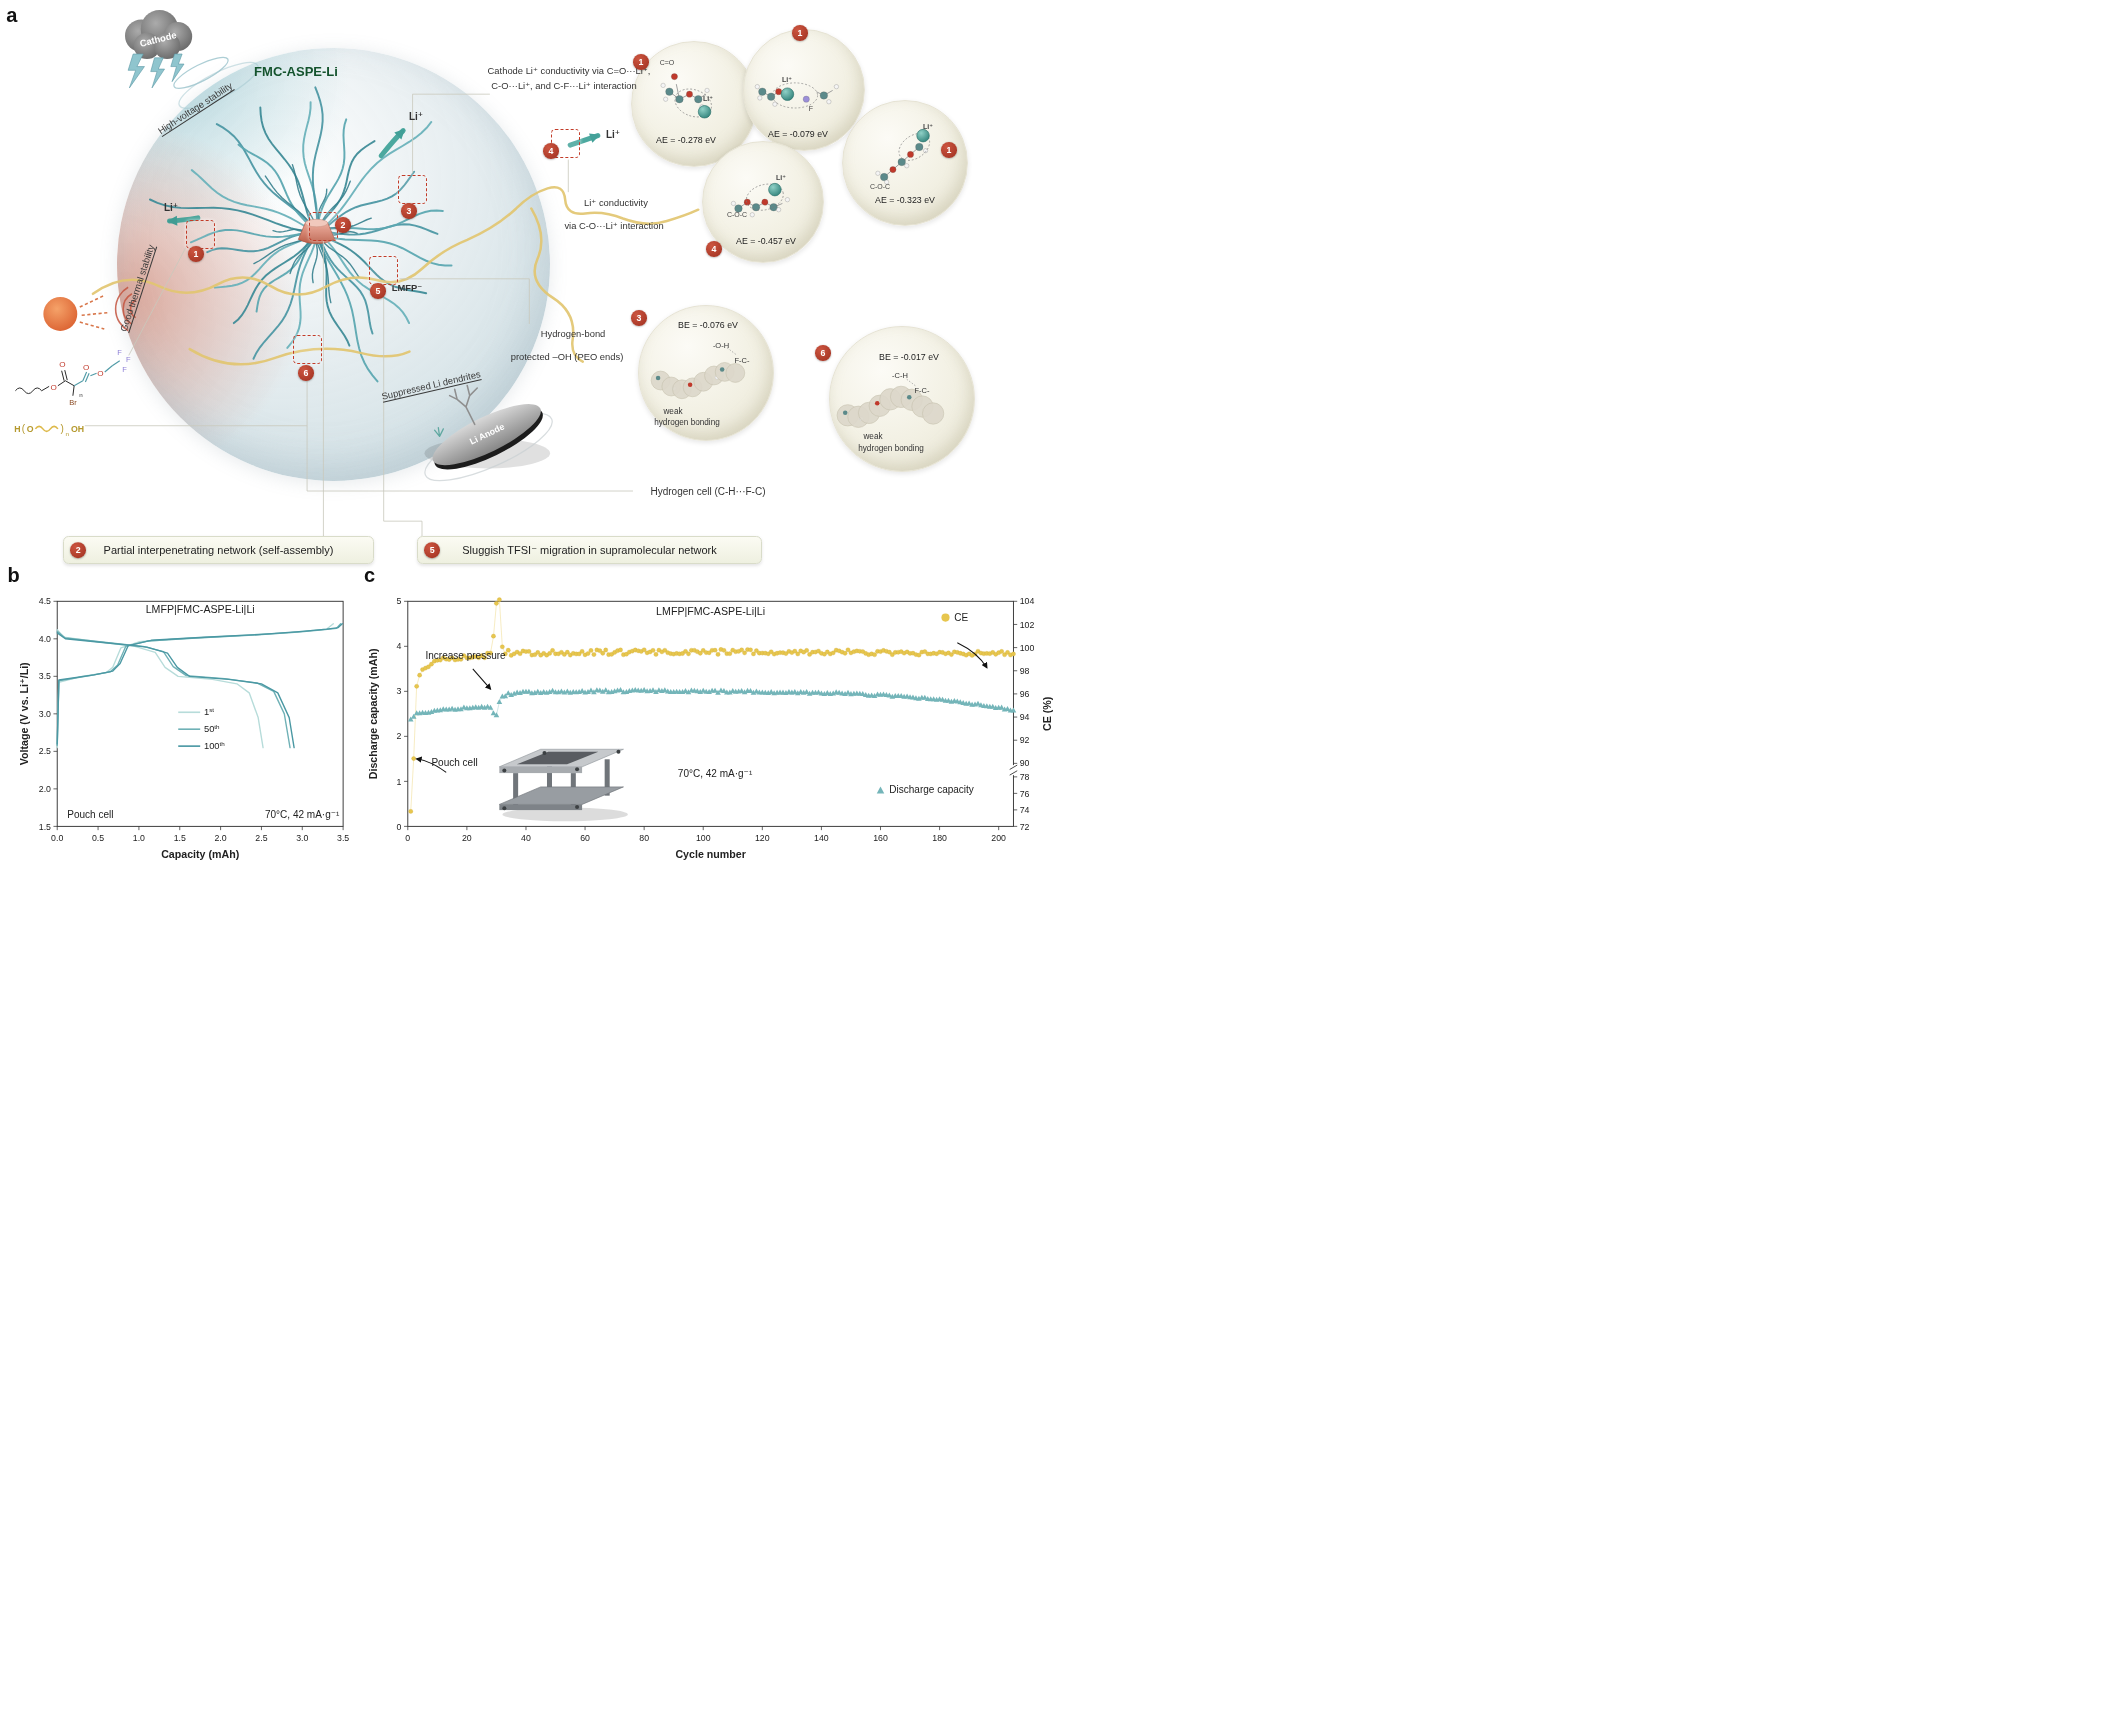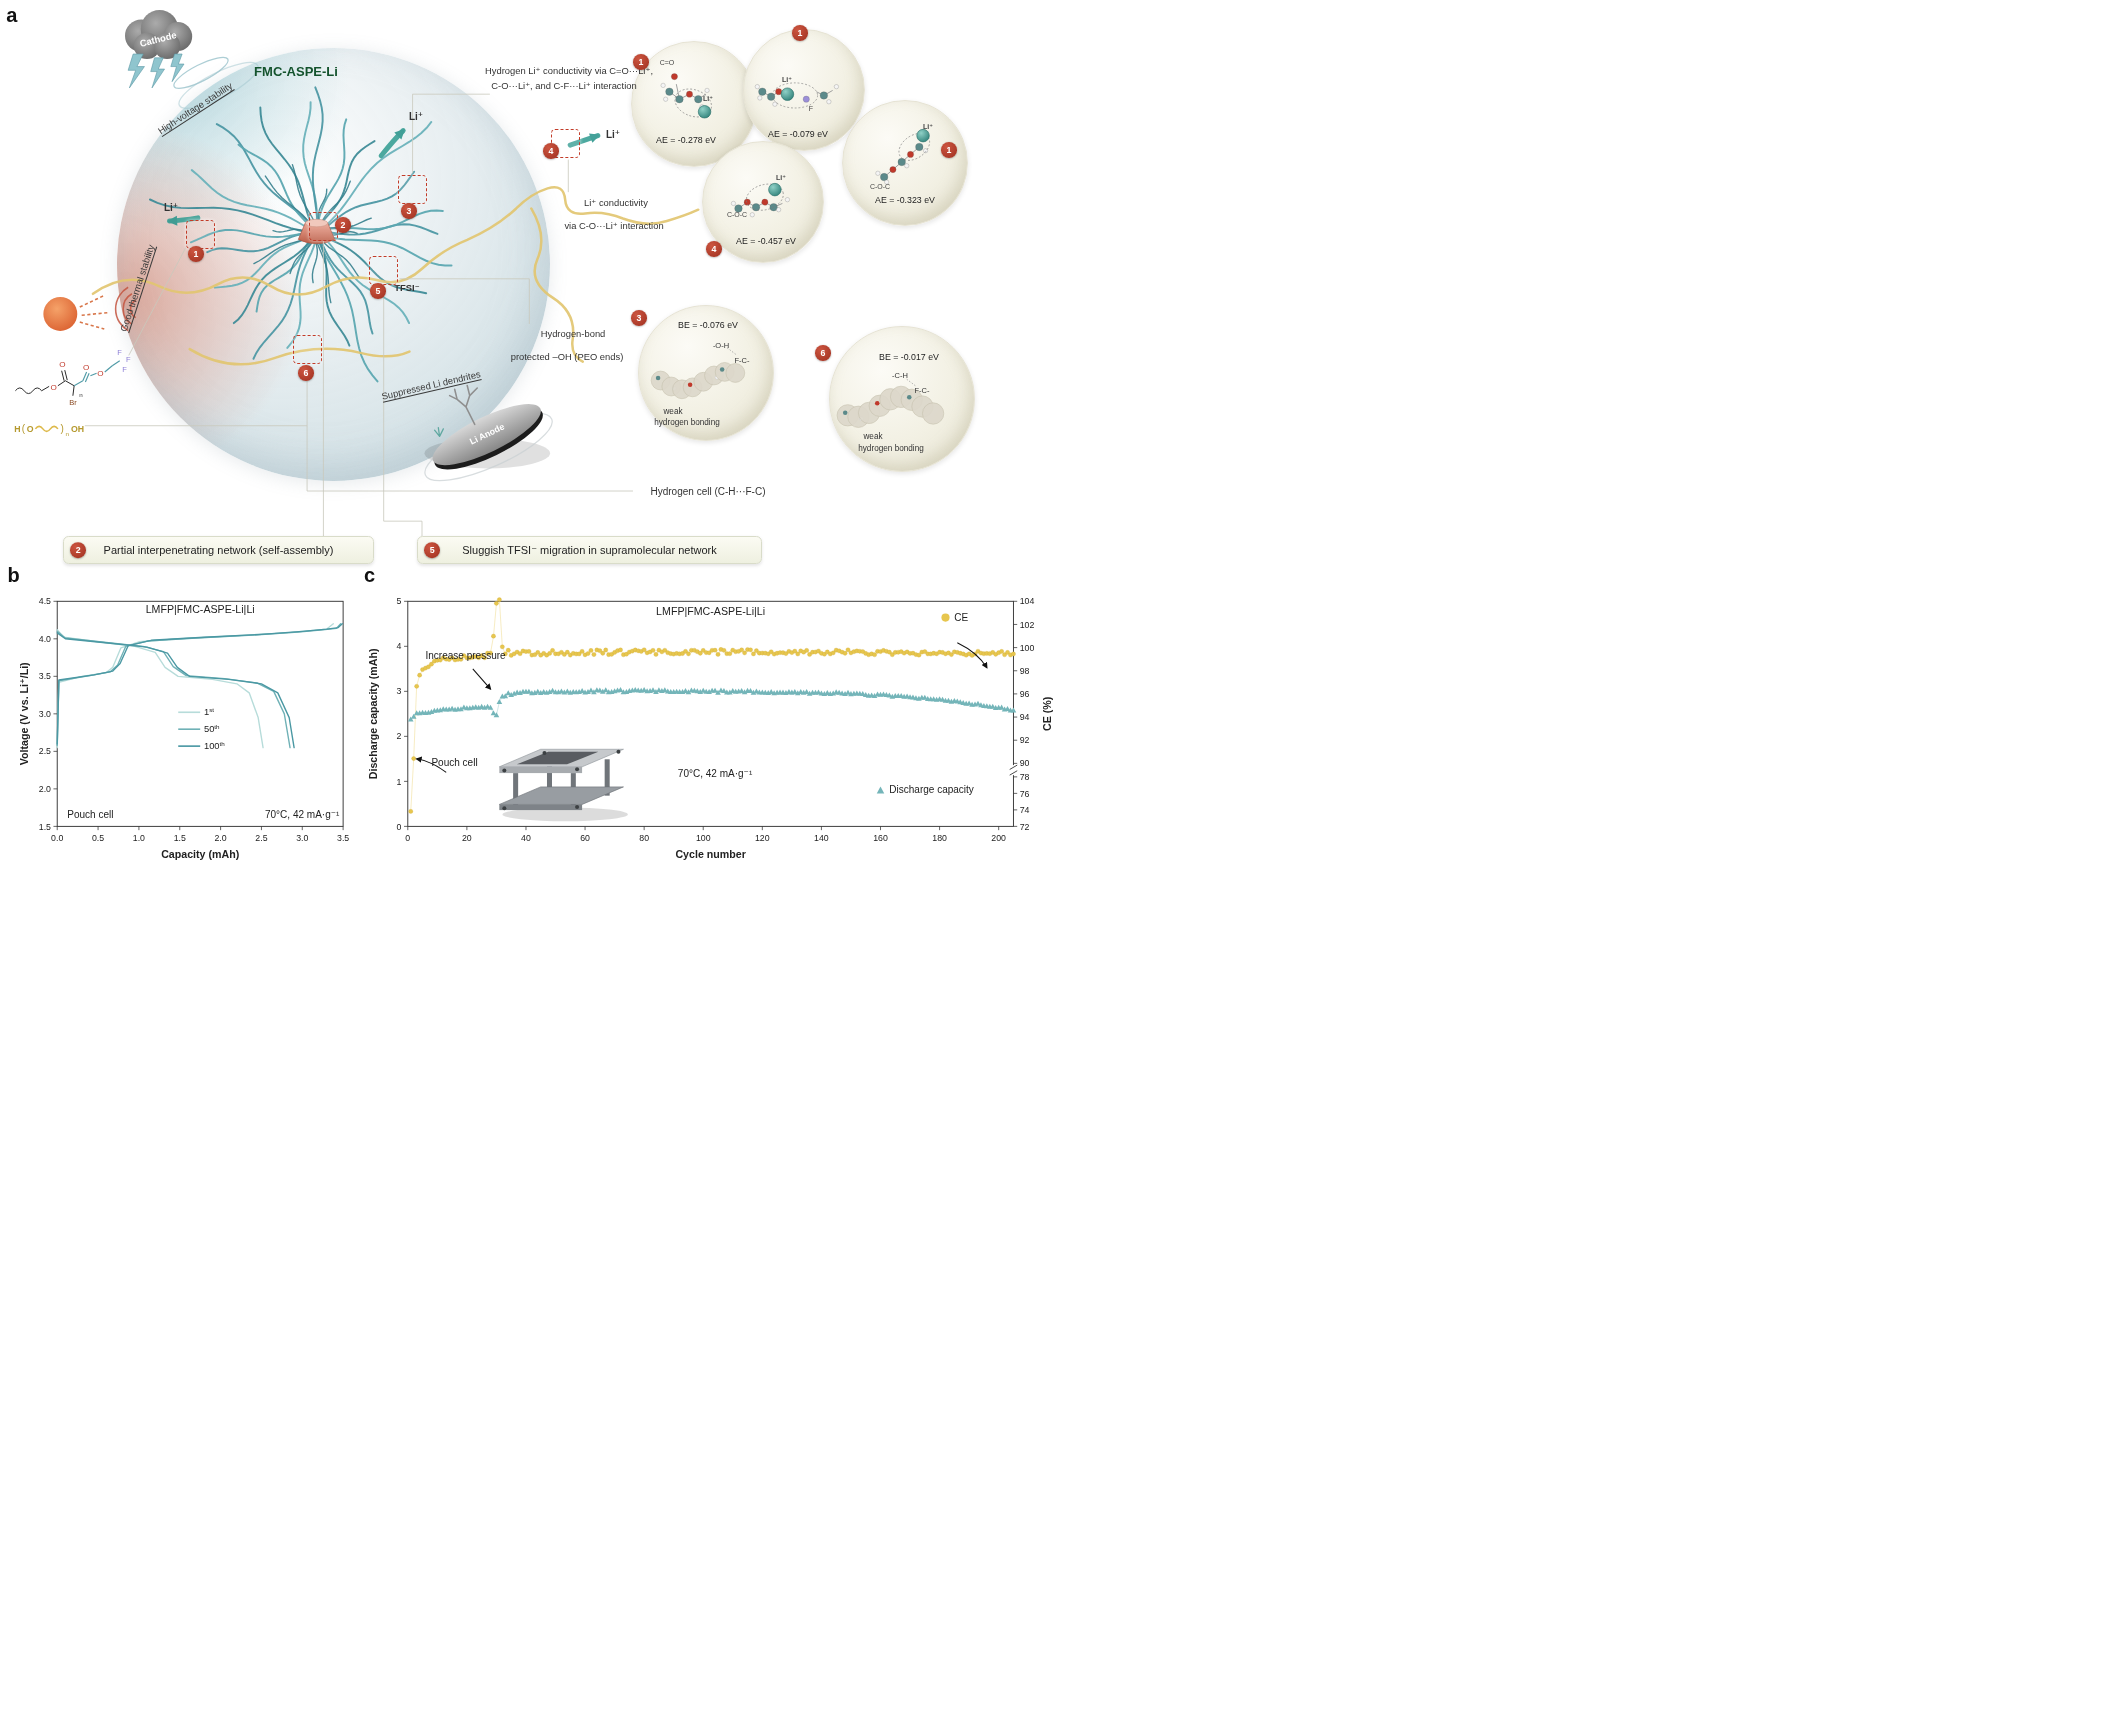--- a/index.html
+++ b/index.html
@@ -311,23 +311,23 @@
 
   <div class="t" style="left:158px;top:39px;color:#fff;font-weight:bold;font-size:9.4px;transform:translate(-50%,-50%) rotate(-14deg);z-index:4">Cathode</div>
   <div class="t" style="left:296px;top:71px;font-size:13px;font-weight:bold;color:#14532d">FMC-ASPE-Li</div>
   <div class="t rot" style="left:195px;top:108px;transform:translate(-50%,-50%) rotate(-33deg)">High-voltage stability</div>
   <div class="t rot" style="left:137px;top:288px;transform:translate(-50%,-50%) rotate(-72deg)">Good thermal stability</div>
   <div class="t rot" style="left:431px;top:385px;transform:translate(-50%,-50%) rotate(-13deg)">Suppressed Li dendrites</div>
 
   <div class="t" style="left:416px;top:116px;font-weight:bold;font-size:10px">Li⁺</div>
   <div class="t" style="left:171px;top:207px;font-weight:bold;font-size:10px">Li⁺</div>
   <div class="t" style="left:613px;top:134px;font-weight:bold;font-size:10px">Li⁺</div>
-  <div class="t" style="left:407px;top:287px;font-weight:bold;font-size:9.4px">TFSI⁻</div>
-
-  <div class="t" style="left:569px;top:70px;font-size:9.4px">Hydrogen Li⁺ conductivity via C=O···Li⁺,</div>
+  <div class="t" style="left:407px;top:287px;font-weight:bold;font-size:9.4px">LMFP⁻</div>
+
+  <div class="t" style="left:569px;top:70px;font-size:9.4px">Cathode Li⁺ conductivity via C=O···Li⁺,</div>
   <div class="t" style="left:564px;top:85px;font-size:9.4px">C-O···Li⁺, and C-F···Li⁺ interaction</div>
   <div class="t" style="left:616px;top:202px;font-size:9.4px">Li⁺ conductivity</div>
   <div class="t" style="left:614px;top:225px;font-size:9.4px">via C-O···Li⁺ interaction</div>
   <div class="t" style="left:573px;top:333px;font-size:9.4px">Hydrogen-bond</div>
   <div class="t" style="left:567px;top:356px;font-size:9.4px">protected –OH (PEO ends)</div>
   <div class="t" style="left:708px;top:491px;font-size:10px">Hydrogen cell (C-H···F-C)</div>
 
   <div class="t energy" style="left:686px;top:140px">AE = -0.278 eV</div>
   <div class="t energy" style="left:798px;top:134px">AE = -0.079 eV</div>
   <div class="t energy" style="left:905px;top:200px">AE = -0.323 eV</div>

